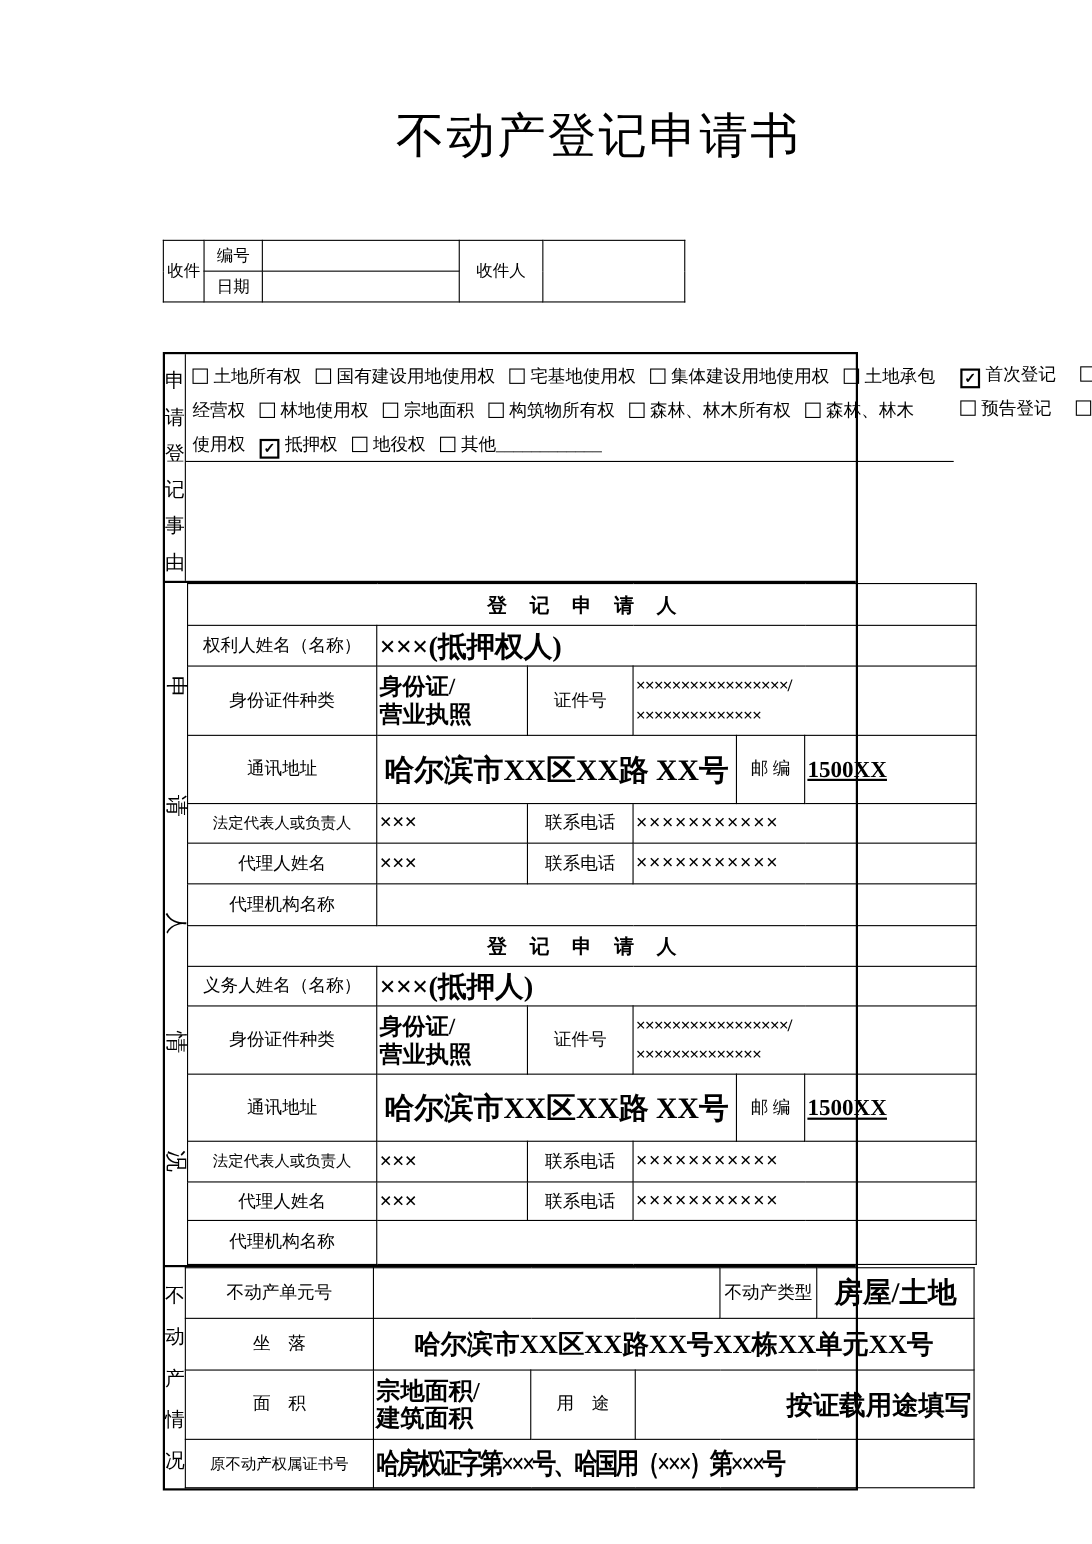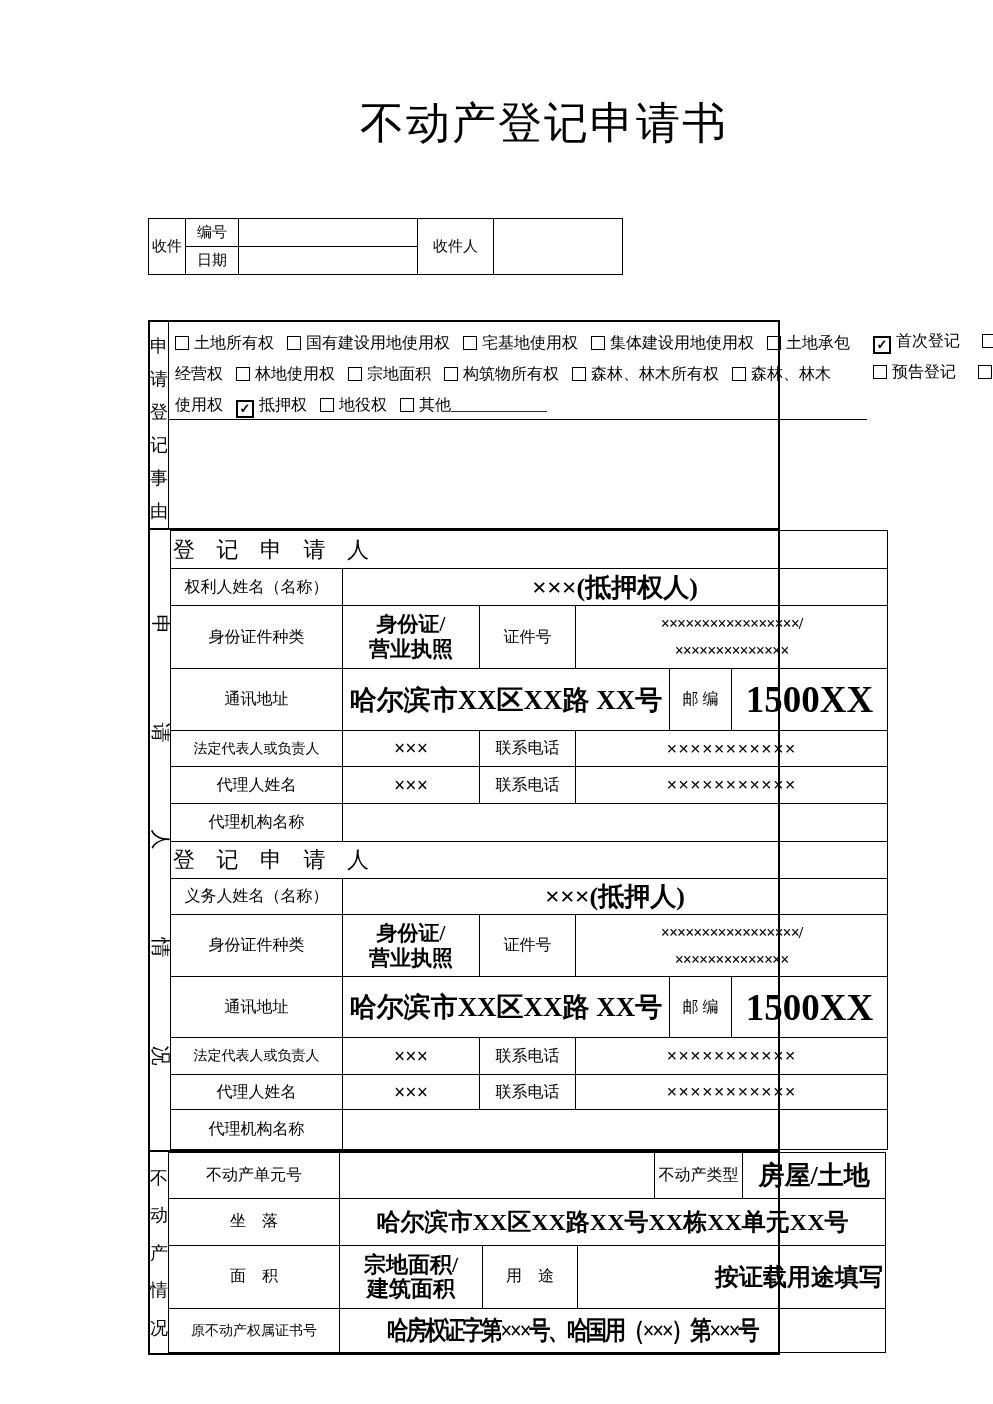--- a/index.html
+++ b/index.html
@@ -44,29 +44,29 @@
   .reason2 .seg-text{margin-right:22px;}
 
   .tbl{width:717px;}
   .tbl td{border:1px solid #000;padding:0 2px;overflow:hidden;}
   .tbl-b{height:618px;}
   .tbl-c{height:201px;}
 
   .r35{height:35px}.r36{height:36px}.r37{height:37px}.r38{height:38px}
   .r40{height:40px}.r52{height:52px}.r61{height:61px}.r62{height:62px}.r63{height:63px}
 
-  .hdr{text-align:left;font-size:22px;word-spacing:16px;font-weight:normal;}
+  .hdr{text-align:center;font-size:18px;word-spacing:16px;font-weight:bold;}
   .lbl{text-align:center;font-size:16px;font-weight:normal;}
   .lbl-sm{text-align:center;font-size:14px;font-weight:normal;}
-  .val{font-weight:bold;text-align:center;padding-left:10px;}
+  .val{font-weight:bold;text-align:left;padding-left:10px;}
   .v-name{font-size:26px;}
   .v-idtype{font-size:21px;line-height:25px;padding-left:4px;}
   .v-idno{font-size:16px;line-height:27px;letter-spacing:-1px;}
   .v-addr{font-size:27px;line-height:30px;text-align:center;padding:0 2px;word-break:break-all;margin-top:13px;}
-  .v-post{font-size:37px;text-align:center;padding:0;}
+  .v-post{font-size:21px;text-align:left;padding:0;text-decoration:underline;}
   .v-x3{font-size:20px;padding-left:6px;}
   .v-phone{font-size:19px;letter-spacing:1px;padding-left:6px;}
   .v-loc{font-size:24px;text-align:center;white-space:nowrap;padding:0 1px;}
   .v-etype{font-size:26px;text-align:center;padding:0;white-space:nowrap;}
   .v-area{font-size:22px;line-height:24px;padding-left:2px;white-space:nowrap;}
   .v-usage{font-size:24px;text-align:right;}
   .v-cert{padding-left:2px;}
   .cert-squeeze{display:inline-block;font-size:26px;font-weight:bold;white-space:nowrap;
                 letter-spacing:-3px;transform:scaleX(0.82);transform-origin:left center;}
 </style>

